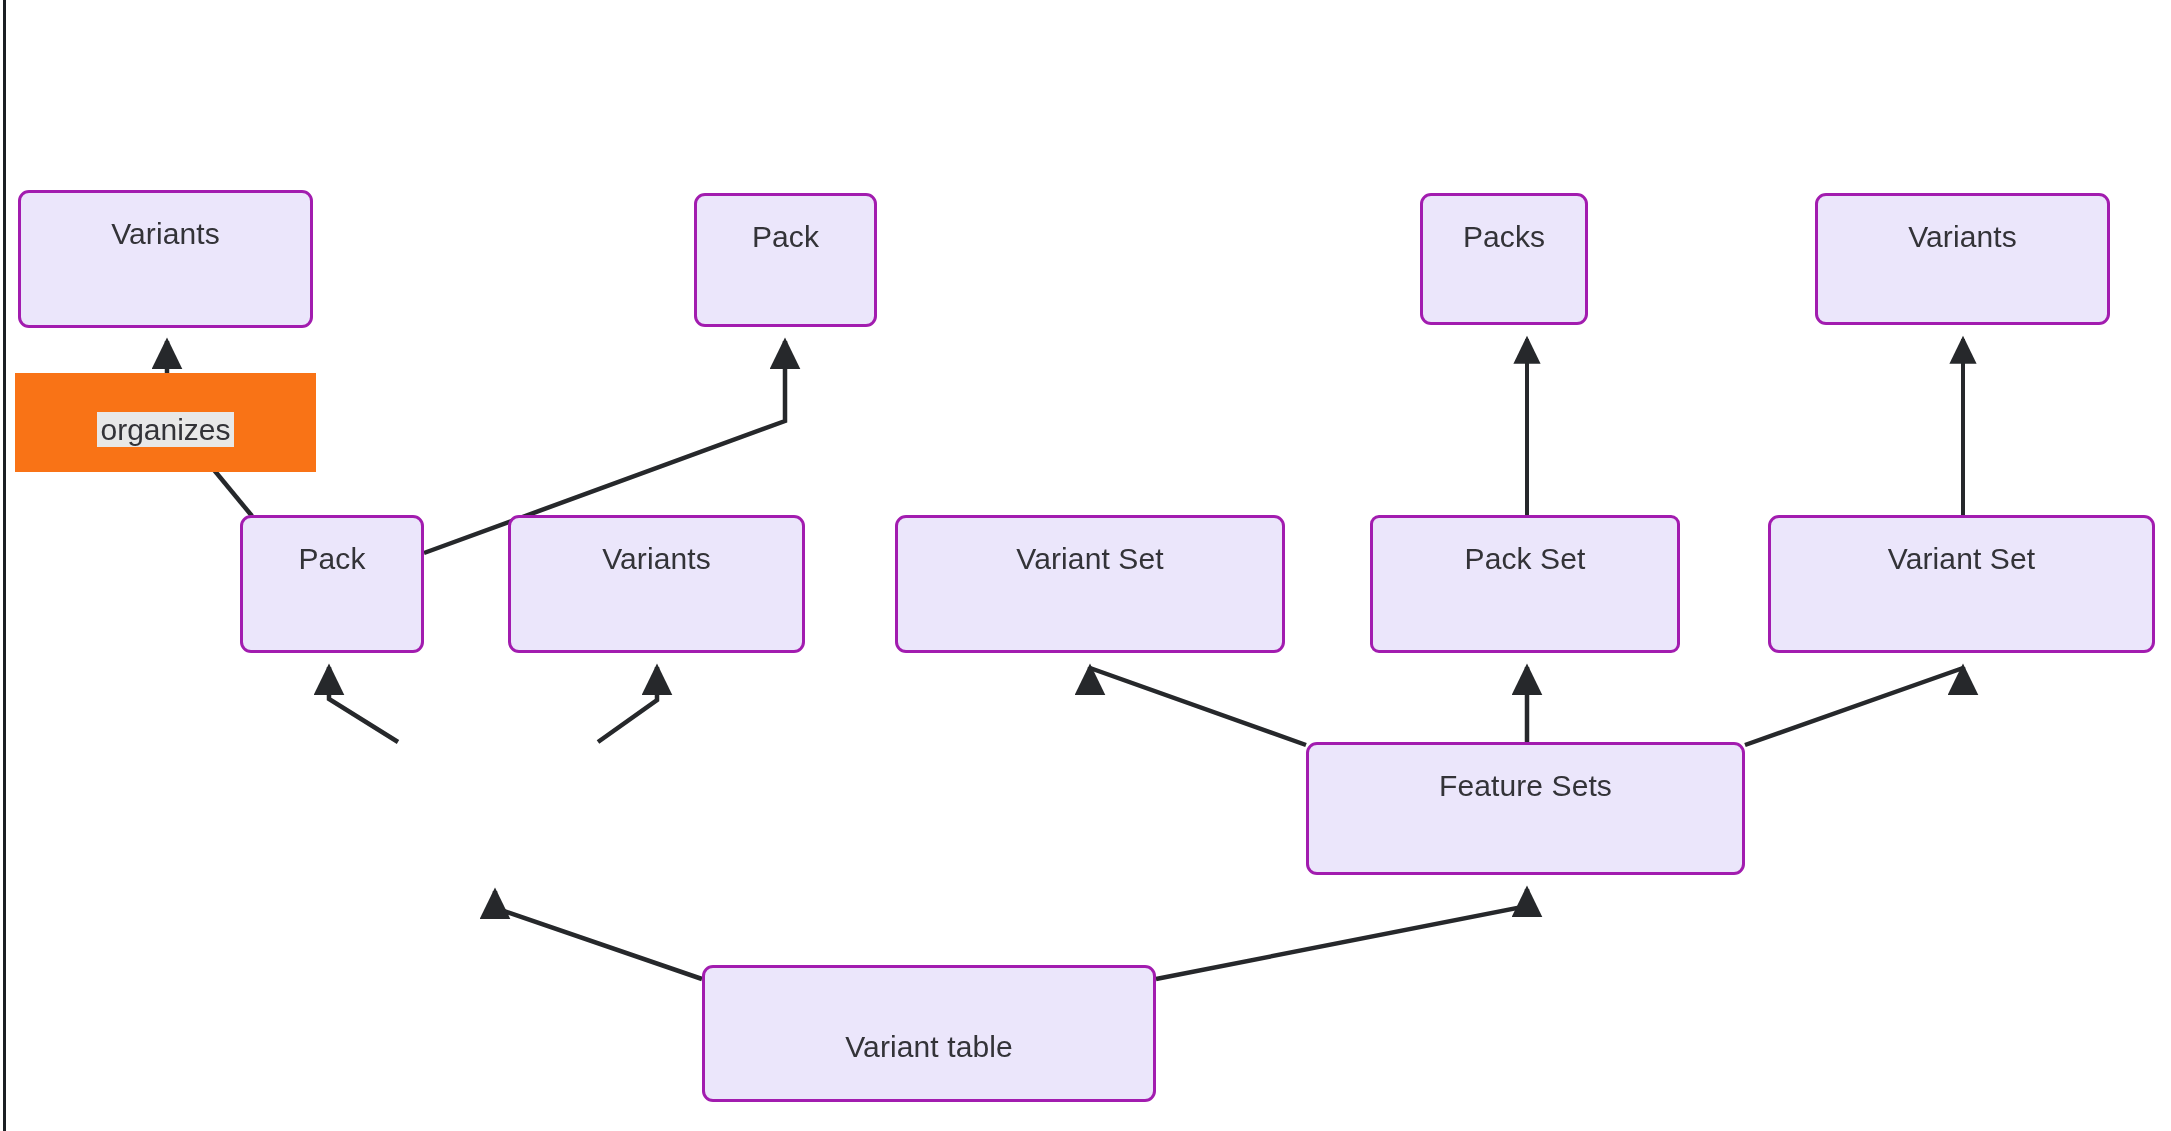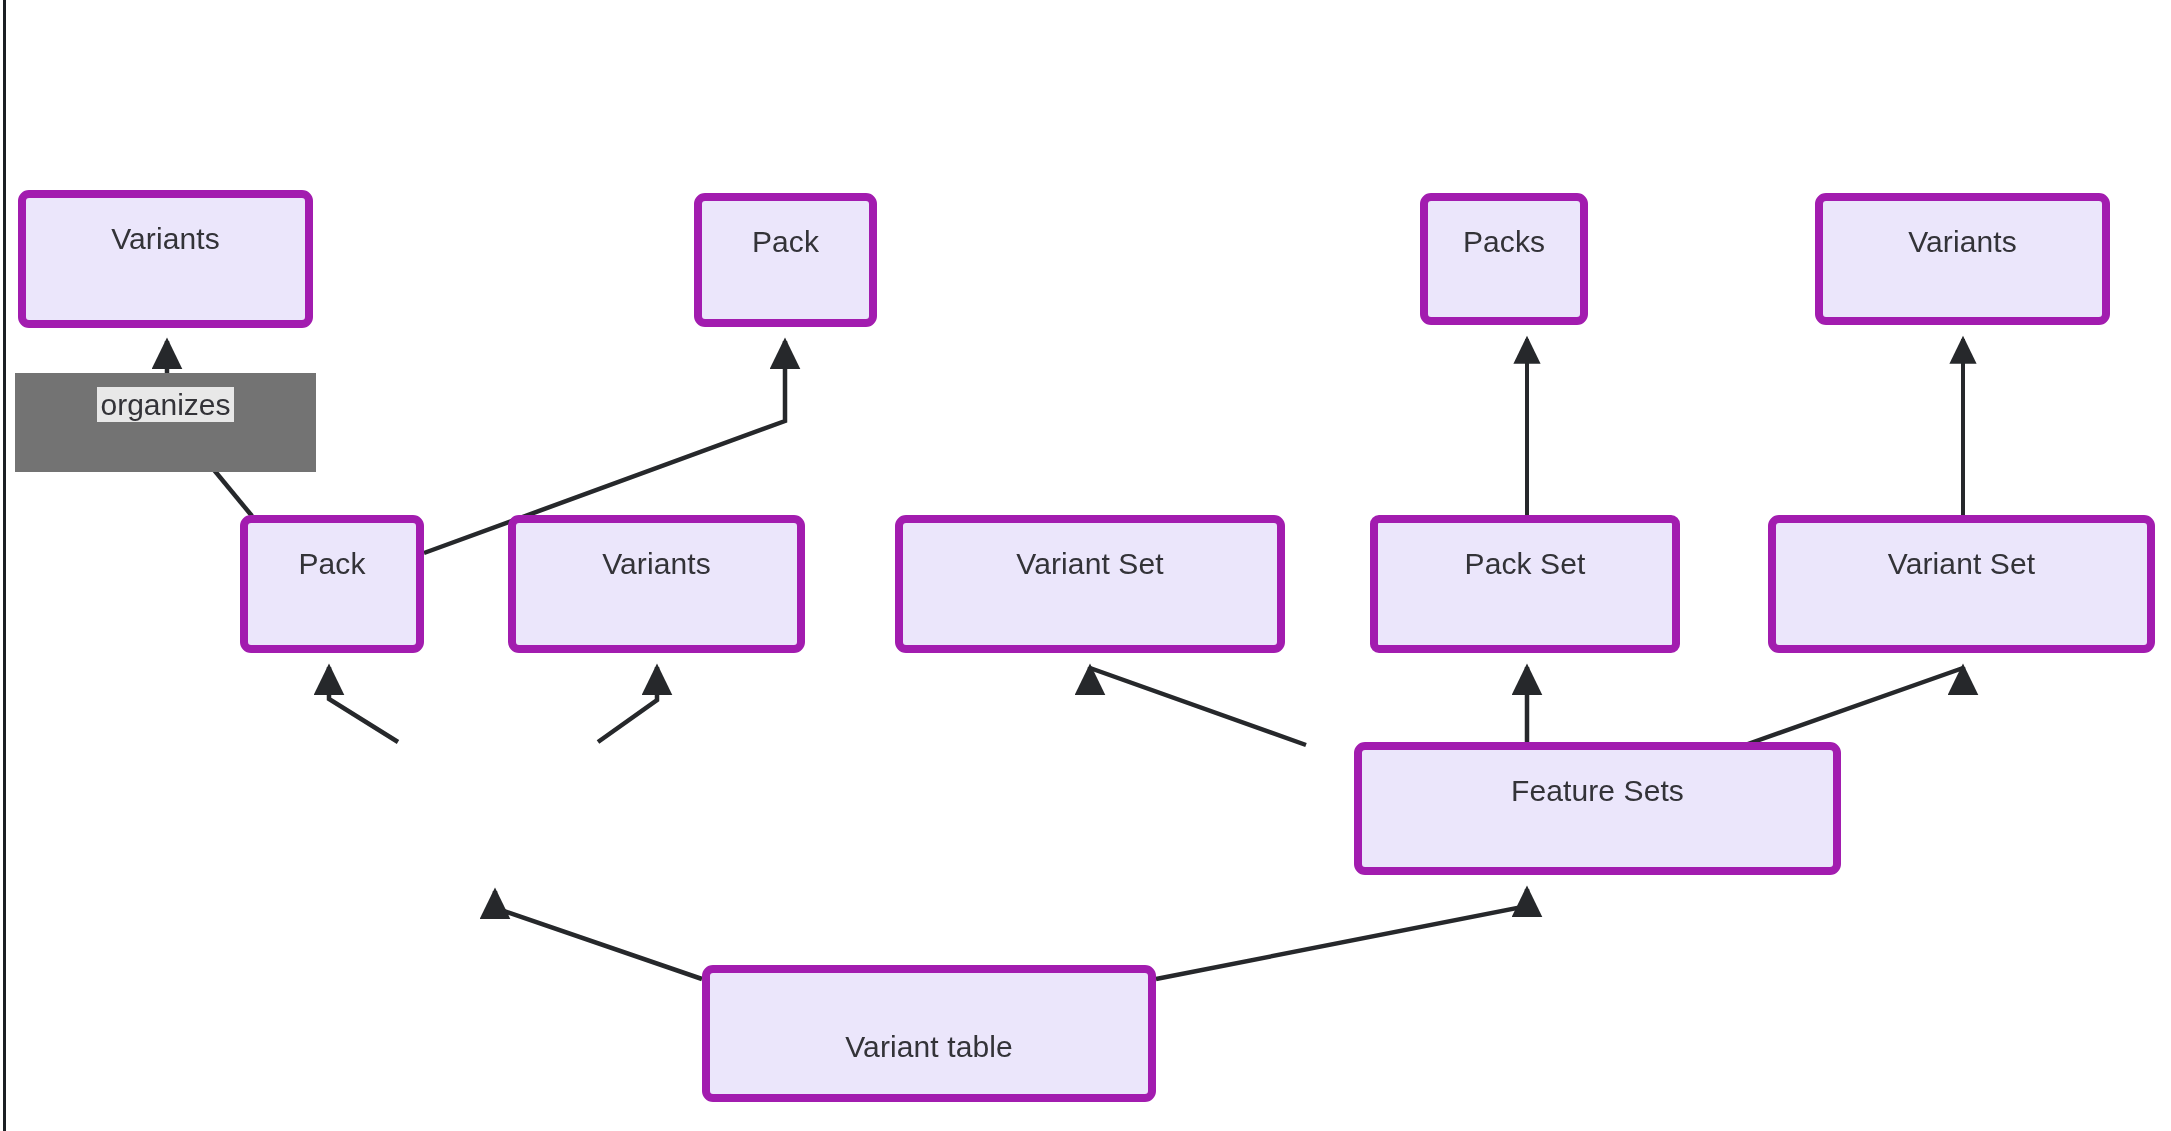--- a/index.html
+++ b/index.html
@@ -32,37 +32,37 @@
     left: 0;
     top: 0;
     width: 2171px;
     height: 1131px;
     pointer-events: none;
   }
   .node {
     position: absolute;
     box-sizing: border-box;
     background: #ebe6fb;
-    border: 8px solid #a21caf;
+    border: 3px solid #a21caf;
     border-radius: 11px;
     display: flex;
     align-items: flex-start;
     justify-content: center;
     color: #333338;
     font-size: 30px;
     line-height: 1;
     letter-spacing: .1px;
     padding-top: 26px;
   }
   .edge-label-box {
     position: absolute;
     box-sizing: border-box;
-    background: #737373;
+    background: #f97316;
     display: flex;
-    align-items: flex-start;
+    align-items: center;
     justify-content: center;
     padding-top: 14px;
   }
   .edge-label-text {
     background: #e8e8e8;
     color: #333338;
     font-size: 30px;
     line-height: 1.18;
     padding: 0 3px;
   }
@@ -142,21 +142,21 @@
 
   <div class="node" style="left:1370px; top:515px; width:310px; height:138px;border-radius:9px;">
     <span>Pack Set</span>
   </div>
 
   <div class="node" style="left:1768px; top:515px; width:387px; height:138px;">
     <span>Variant Set</span>
   </div>
 
 
-  <div class="node" style="left:1306px; top:742px; width:487px; height:133px;margin-left:48px;">
+  <div class="node" style="left:1306px; top:742px; width:439px; height:133px;">
     <span>Feature Sets</span>
   </div>
 
   <div class="node" style="left:702px; top:965px; width:454px; height:137px;align-items:center;">
     <span>Variant table</span>
   </div>
 
 </div>
 
 </body></html>

